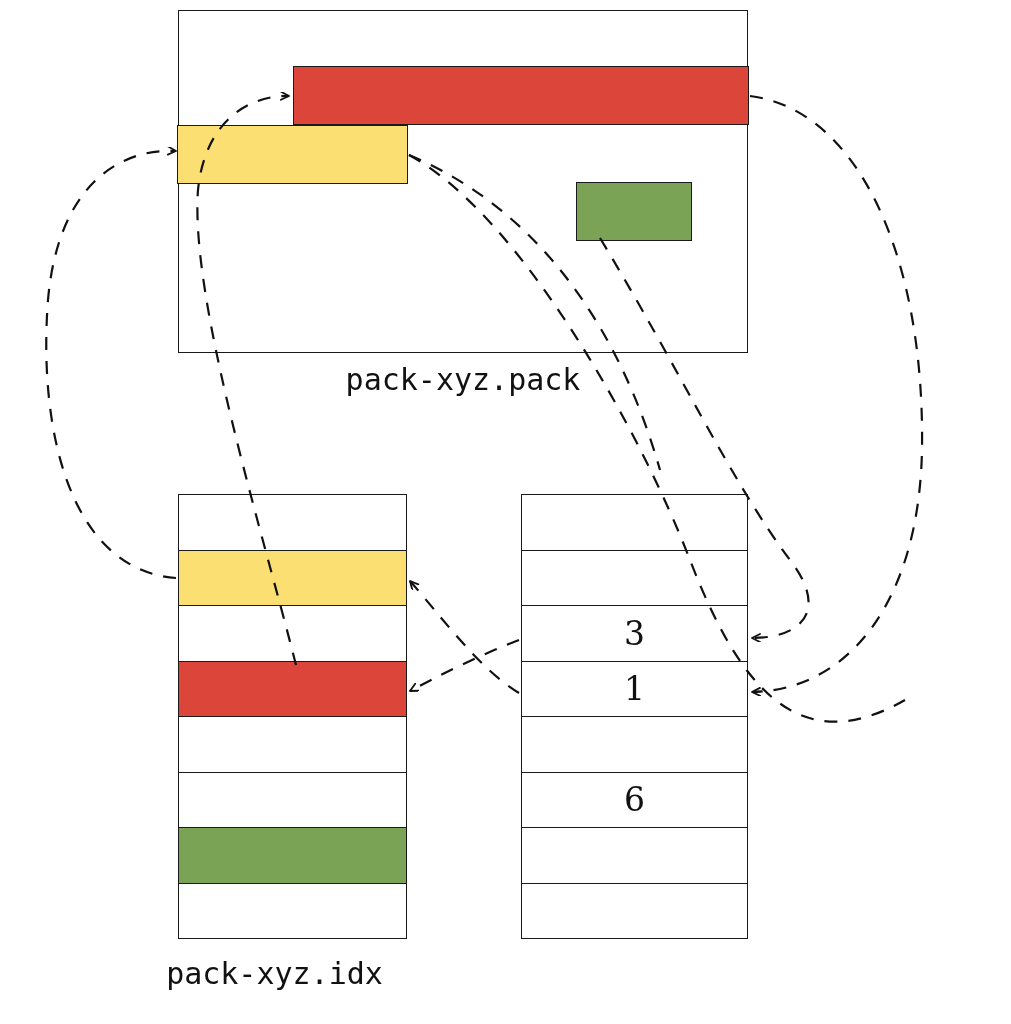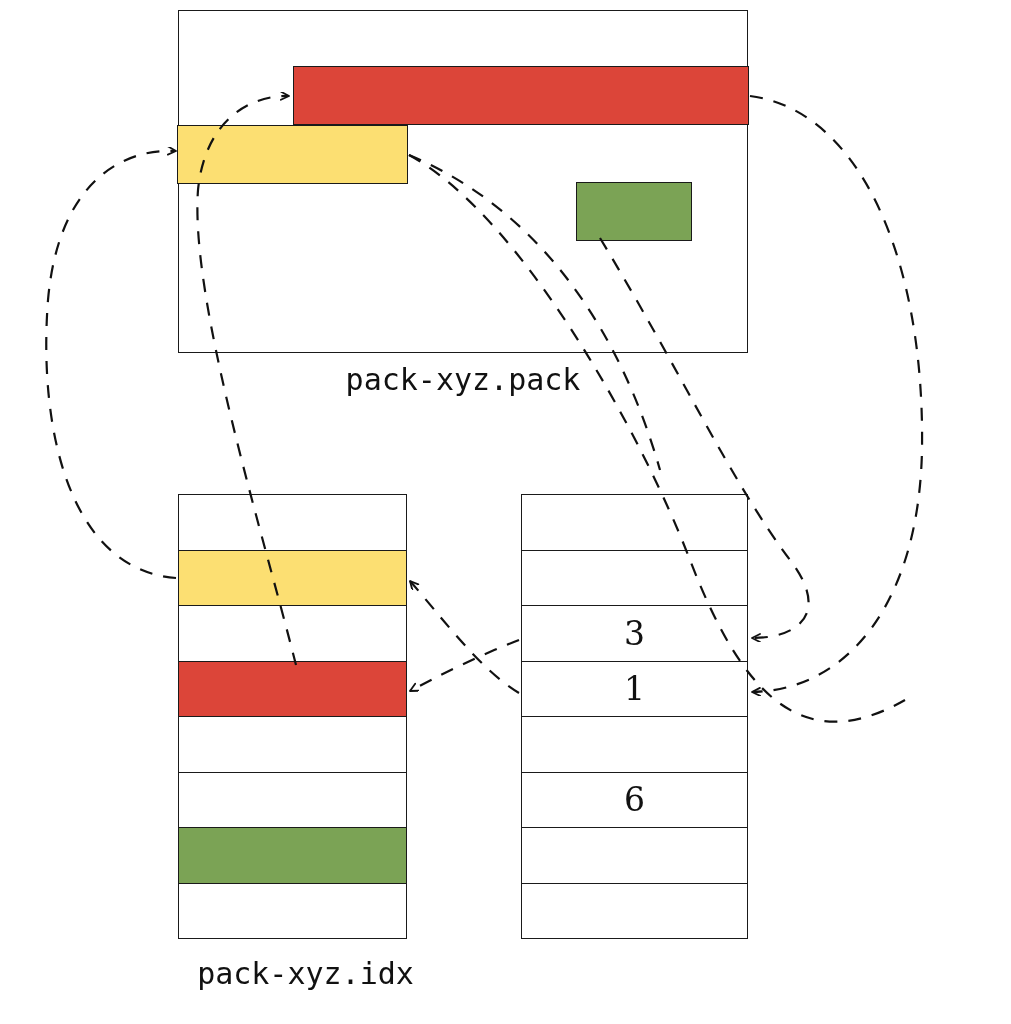--- a/index.html
+++ b/index.html
@@ -38,21 +38,21 @@
     <div class="cell" style="left:0;top:0px;width:229px;height:56.5px;background:#ffffff;"></div>
     <div class="cell" id="idx-yellow" style="left:0;top:55.5px;width:229px;height:56.5px;background:#FCDF72;"></div>
     <div class="cell" style="left:0;top:111px;width:229px;height:56.5px;background:#ffffff;"></div>
     <div class="cell" id="idx-red" style="left:0;top:166.5px;width:229px;height:56.5px;background:#DC4539;"></div>
     <div class="cell" style="left:0;top:222px;width:229px;height:56.5px;background:#ffffff;"></div>
     <div class="cell" style="left:0;top:277.5px;width:229px;height:56.5px;background:#ffffff;"></div>
     <div class="cell" id="idx-green" style="left:0;top:333px;width:229px;height:56.5px;background:#7BA355;"></div>
     <div class="cell" style="left:0;top:388.5px;width:229px;height:56.5px;background:#ffffff;"></div>
   </div>
 
-  <div class="caption" style="left:176px;top:956px;width:259px;">pack-xyz.idx</div>
+  <div class="caption" style="left:145px;top:956px;width:259px;">pack-xyz.idx</div>
 
   <div style="position:absolute;left:521px;top:494px;width:227px;height:444px;">
     <div class="cell" style="left:0;top:0px;width:227px;height:56.5px;">
       <span class="cellnum"></span>
     </div>
     <div class="cell" style="left:0;top:55.5px;width:227px;height:56.5px;">
       <span class="cellnum"></span>
     </div>
     <div class="cell" id="rev-three" style="left:0;top:111px;width:227px;height:56.5px;">
       <span class="cellnum">3</span>

